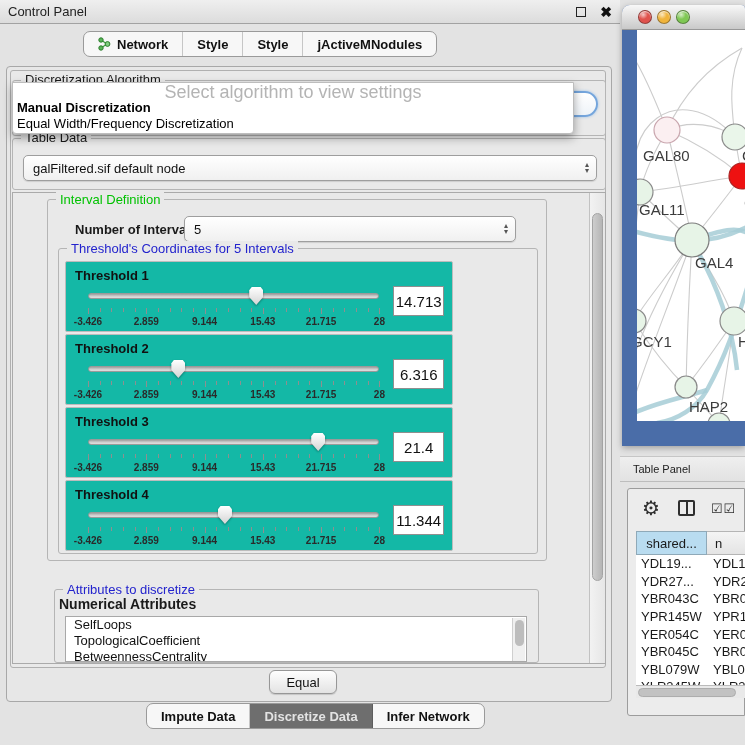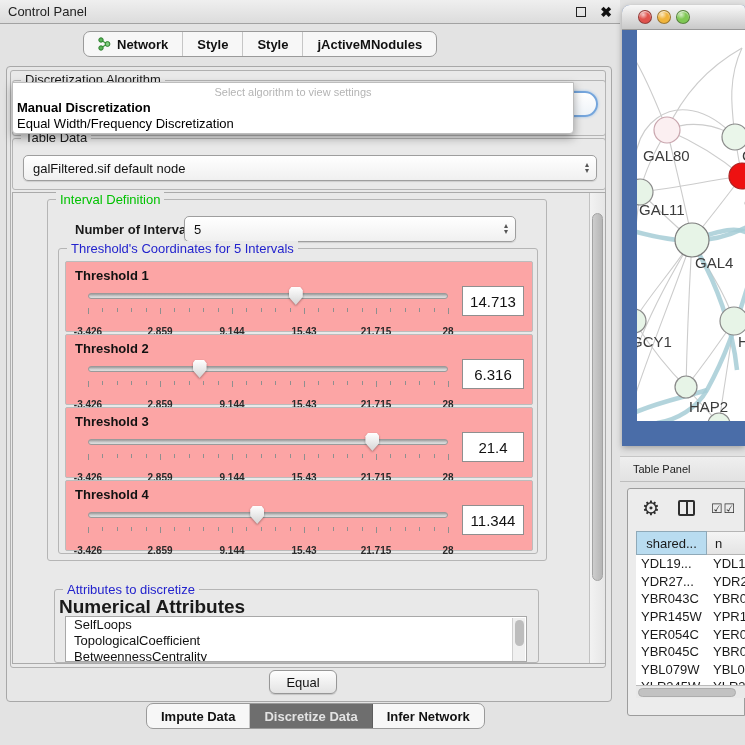--- a/index.html
+++ b/index.html
@@ -25,42 +25,42 @@
   .group { position:absolute; border:1px solid #b5b5b5; border-radius:3px; }
   .group > .gtitle { position:absolute; top:-8px; left:8px; background:#e9e9e9; padding:0 4px; font-size:13px; line-height:15px; white-space:nowrap; }
   .gtitle.green { color:#00c200; }
   .gtitle.blue { color:#2323cd; }
 
   .combo { position:relative; background:linear-gradient(#ffffff,#f0f0f0); border:1px solid #9e9e9e; border-radius:5px; display:flex; align-items:center; padding:0 22px 0 9px; font-size:13px; color:#111; box-shadow:0 1px 1px rgba(0,0,0,.12); }
   .combo .arrows { position:absolute; right:7px; top:50%; transform:translateY(-52%); font-size:8px; line-height:6px; color:#555; text-align:center; }
 
   
   #algo-popup { left:12px; top:82px; width:562px; height:52px; background:#ffffff; border:1px solid #bdbdbd; border-radius:0 0 4px 4px; box-shadow:0 4px 10px rgba(0,0,0,.35); z-index:6; padding-top:1px; }
-  #algo-popup .prompt { text-align:center; color:#b4b4b4; font-size:11px; height:16px; line-height:16px; }
+  #algo-popup .prompt { text-align:center; color:#b4b4b4; font-size:18px; height:16px; line-height:16px; }
   #algo-popup .opt { font-size:13px; height:16px; line-height:16px; padding-left:4px; color:#000; }
   #algo-popup .opt.bold { font-weight:700; }
   #focus-combo { left:560px; top:91px; width:38px; height:26px; border-radius:13px; border:2px solid #74a5dc; background:linear-gradient(#fff,#eef3f8); z-index:5; box-shadow:0 0 3px #9cc2e8; }
 
   
   #scrollwrap { left:12px; top:192px; width:594px; height:472px; background:#e9e9e9; border:1px solid #aaaaaa; }
   .vscroll { position:absolute; top:0; right:0; width:16px; height:100%; background:linear-gradient(90deg,#f2f2f2,#e6e6e6); border-left:1px solid #c2c2c2; }
   .vscroll .thumb { position:absolute; left:2px; width:11px; border-radius:6px; background:linear-gradient(90deg,#cdcdcd,#b5b5b5); border:1px solid #a3a3a3; }
 
   
-  .thr-box { position:relative; width:468px; height:71px; background:#fca5a5; border:1px solid #bcbcbc; border-radius:2px; margin:0 0 2px 6px; }
+  .thr-box { position:relative; width:388px; height:71px; background:#14b8a6; border:1px solid #bcbcbc; border-radius:2px; margin:0 0 2px 6px; }
   .thr-title { position:absolute; left:9px; top:6px; font-size:13px; font-weight:700; color:#111; }
   .thr-row { position:absolute; left:8px; right:8px; top:24px; height:44px; display:flex; }
   .slider { position:relative; margin-left:14px; width:360px; height:44px; }
   .slider .track { position:absolute; left:0; right:0; top:7px; height:6px; border-radius:4px; background:linear-gradient(#9e9e9e,#cfcfcf 55%,#dedede); border:1px solid #9a9a9a; }
   .thumbwrap { position:absolute; top:1px; width:14px; height:18px; filter:drop-shadow(0 1px 1px rgba(0,0,0,.35)); }
   .thumb-shape { width:100%; height:100%; background:linear-gradient(#ffffff,#d4d4d4); clip-path:polygon(18% 0,82% 0,100% 18%,100% 55%,50% 100%,0 55%,0 18%); }
   .tick { position:absolute; top:22px; width:1px; background:#8f8f8f; }
   .tick.minor { height:4px; }
   .tick.major { height:6px; }
-  .tlabel { position:absolute; top:30px; transform:translateX(-50%); font-size:10px; font-weight:700; color:#2a2a2a; white-space:nowrap;margin-top:10px; }
+  .tlabel { position:absolute; top:30px; transform:translateX(-50%); font-size:10px; font-weight:700; color:#2a2a2a; white-space:nowrap; }
   .value-field { width:62px; height:30px; margin-left:14px; margin-top:0px; background:#fff; border:1px solid #8f8f8f; display:flex; align-items:center; justify-content:center; font-size:15px; color:#111; }
 
   
   #attr-list { position:absolute; left:10px; top:26px; width:462px; height:46px; background:#fff; border:1px solid #a8a8a8; overflow:hidden; }
   #attr-list .item { font-size:13px; line-height:16px; padding-left:8px; color:#111; }
   #attr-list .lscroll { position:absolute; right:1px; top:1px; width:13px; height:44px; background:#f0f0f0; border-left:1px solid #cfcfcf; }
   #attr-list .lthumb { position:absolute; left:2px; top:2px; width:9px; height:26px; border-radius:5px; background:#bdbdbd; }
 
   .push-btn { position:absolute; background:linear-gradient(#fefefe,#e3e3e3); border:1px solid #979797; border-radius:6px; font-size:13px; color:#111; display:flex; align-items:center; justify-content:center; box-shadow:0 1px 1px rgba(0,0,0,.15); }
 
@@ -337,21 +337,21 @@
               </div>
               <div class="value-field">11.344</div>
             </div>
           </div>
         </div>
     </div>
   </div>
 
   <div class="group" style="left:41px; top:396px; width:485px; height:74px; background:#e9e9e9;">
     <span class="gtitle blue">Attributes to discretize</span>
-    <span style="position:absolute; left:4px; top:6px; font-size:19px; font-weight:700;">Numerical Attributes</span>
+    <span style="position:absolute; left:4px; top:6px; font-size:14px; font-weight:700;">Numerical Attributes</span>
     <div id="attr-list">
       <div id="attr-items">
           <div class="item">SelfLoops</div>
           <div class="item">TopologicalCoefficient</div>
           <div class="item">BetweennessCentrality</div>
         </div>
       <div class="lscroll">
           <div class="lthumb"></div>
         </div>
     </div>

